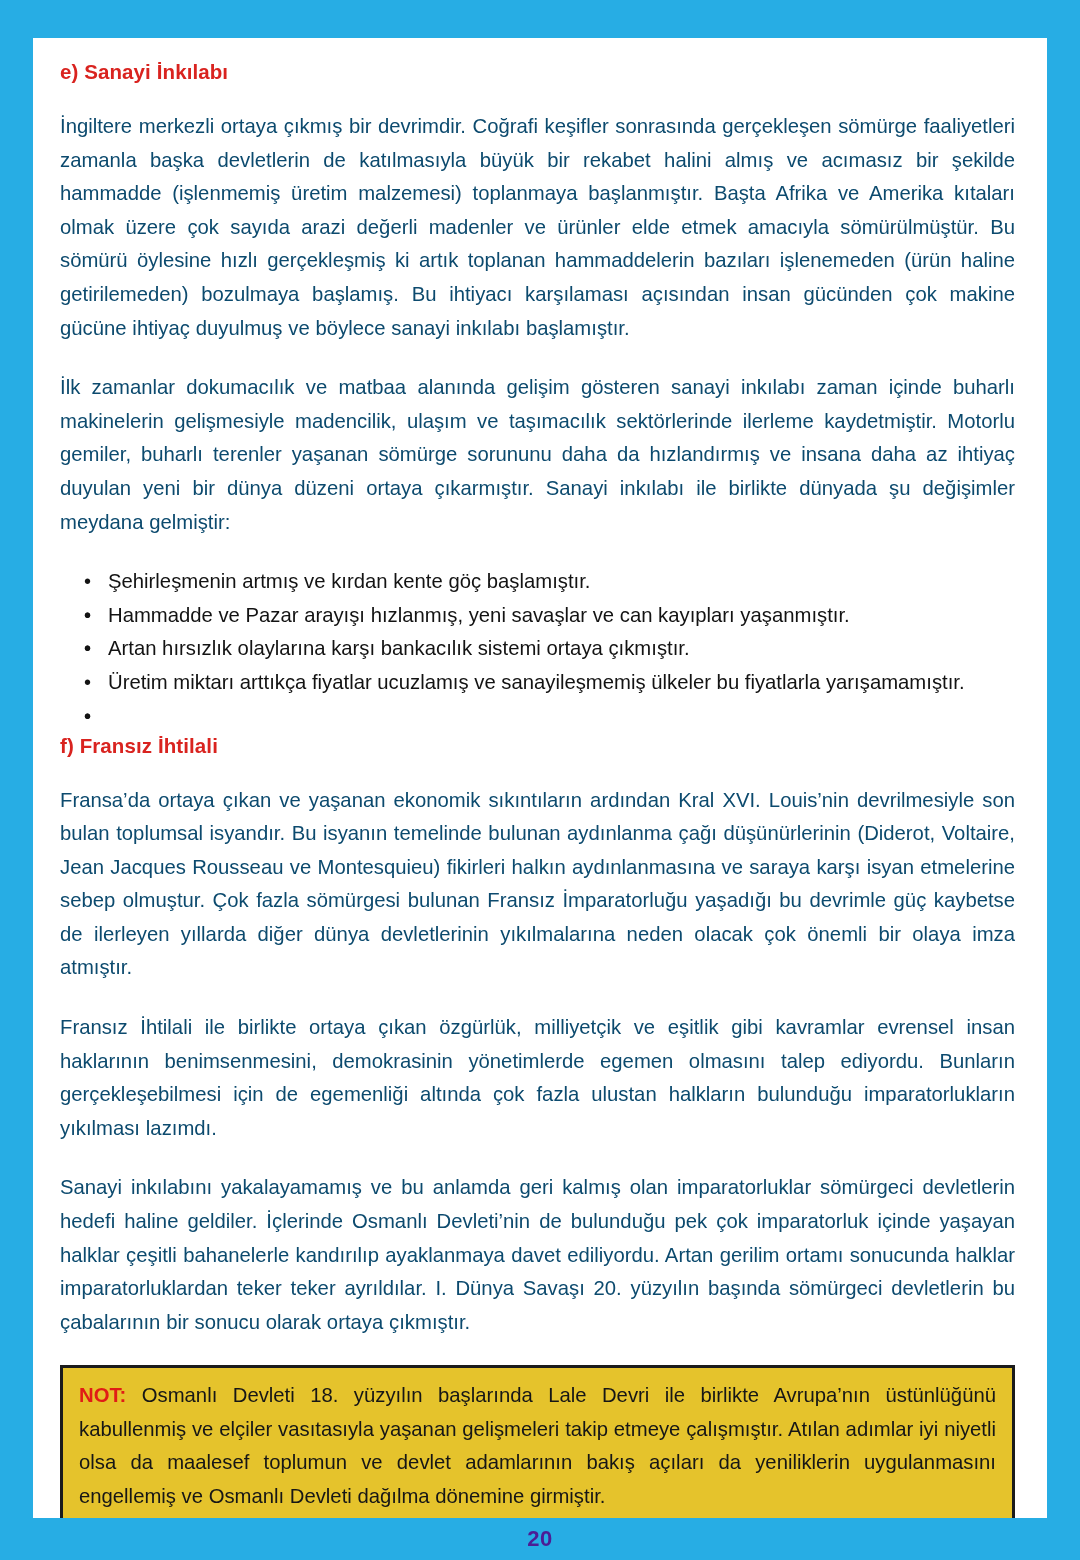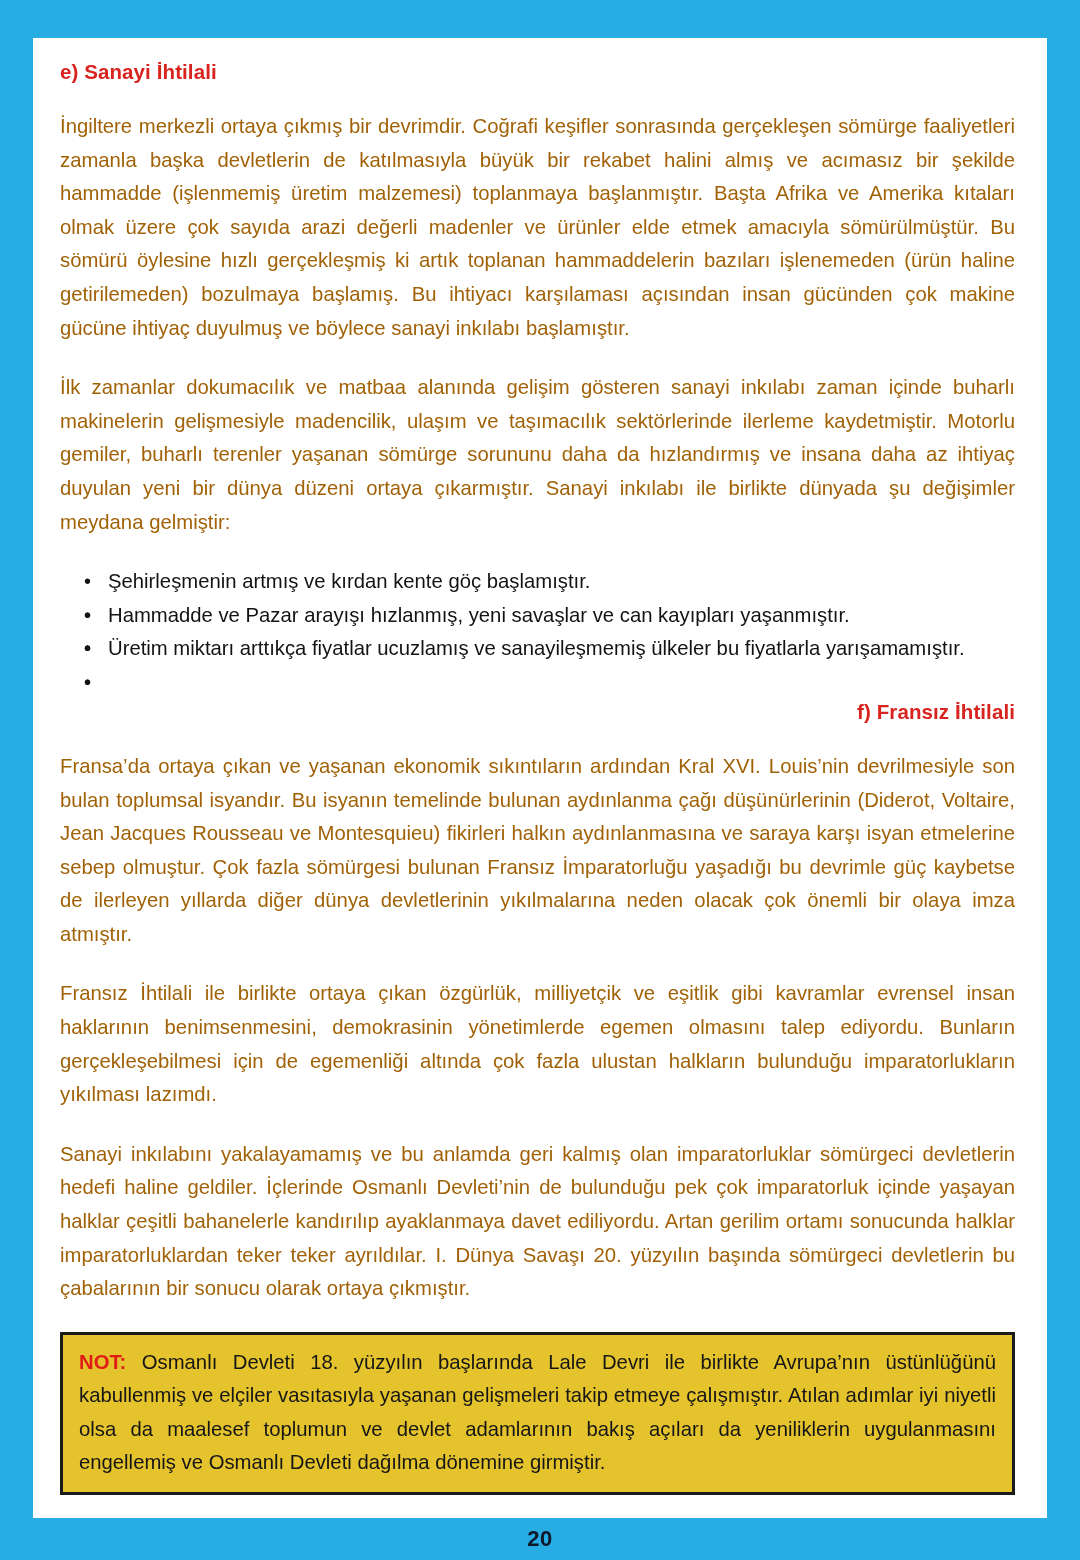--- a/index.html
+++ b/index.html
@@ -37,26 +37,25 @@
   h2.section-heading {
     color: #d9231f;
     font-size: 20.5px;
     font-weight: bold;
     margin: 0 0 26px 0;
     letter-spacing: 0.1px;
   }
   h2.section-heading.second {
     margin-top: 34px;
     margin-bottom: 26px;
-    text-align: right;
   }
   p.para {
     font-size: 20.3px;
     line-height: 33.6px;
-    color: #a16207;
+    color: #0c4a6e;
     text-align: justify;
     margin: 0 0 26px 0;
     word-spacing: 0.2px;
   }
   p.para:last-child { margin-bottom: 0; }
 
   ul.bullets {
     list-style: none;
     margin: 0 0 12px 0;
     padding: 0;
@@ -105,35 +104,35 @@
     left: 0;
     bottom: 0;
     width: 1080px;
     height: 42px;
     background: #27ade4;
     display: flex;
     align-items: center;
     justify-content: center;
   }
   .page-number {
-    color: #0f172a;
+    color: #4c1d95;
     font-size: 22px;
     font-weight: bold;
     letter-spacing: 0.5px;
   }
 </style>
 </head>
 <body>
 
 <div class="page">
 
   <div class="sheet">
     <div class="content">
 
-      <h2 class="section-heading">e) Sanayi İhtilali</h2>
+      <h2 class="section-heading">e) Sanayi İnkılabı</h2>
 
       <p class="para">İngiltere merkezli ortaya çıkmış bir devrimdir. Coğrafi keşifler sonrasında gerçekleşen sömürge faaliyetleri zamanla başka devletlerin de katılmasıyla büyük bir rekabet halini almış ve acımasız bir şekilde hammadde (işlenmemiş üretim malzemesi) toplanmaya başlanmıştır. Başta Afrika ve Amerika kıtaları olmak üzere çok sayıda arazi değerli madenler ve ürünler elde etmek amacıyla sömürülmüştür. Bu sömürü öylesine hızlı gerçekleşmiş ki artık toplanan hammaddelerin bazıları işlenemeden (ürün haline getirilemeden) bozulmaya başlamış. Bu ihtiyacı karşılaması açısından insan gücünden çok makine gücüne ihtiyaç duyulmuş ve böylece sanayi inkılabı başlamıştır.</p>
 
       <p class="para">İlk zamanlar dokumacılık ve matbaa alanında gelişim gösteren sanayi inkılabı zaman içinde buharlı makinelerin gelişmesiyle madencilik, ulaşım ve taşımacılık sektörlerinde ilerleme kaydetmiştir. Motorlu gemiler, buharlı terenler yaşanan sömürge sorununu daha da hızlandırmış ve insana daha az ihtiyaç duyulan yeni bir dünya düzeni ortaya çıkarmıştır. Sanayi inkılabı ile birlikte dünyada şu değişimler meydana gelmiştir:</p>
 
       <ul class="bullets">
         <li>
           <span class="dot">•</span>
           <span>Şehirleşmenin artmış ve kırdan kente göç başlamıştır.</span>
         </li>
@@ -142,20 +141,21 @@
         </li>
         <li>
           <span class="dot">•</span>
           <span>Hammadde ve Pazar arayışı hızlanmış, yeni savaşlar ve can kayıpları yaşanmıştır.</span>
         </li>
         <li>
           <span class="dot">•</span>
         </li>
         <li>
           <span class="dot">•</span>
+          <span>Artan hırsızlık olaylarına karşı bankacılık sistemi ortaya çıkmıştır.</span>
         </li>
         <li>
           <span class="dot">•</span>
           <span>Üretim miktarı arttıkça fiyatlar ucuzlamış ve sanayileşmemiş ülkeler bu fiyatlarla yarışamamıştır.</span>
         </li>
         <li>
           <span class="dot">•</span>
         </li>
         <li class="wrap">
           <span class="dot">•</span>

